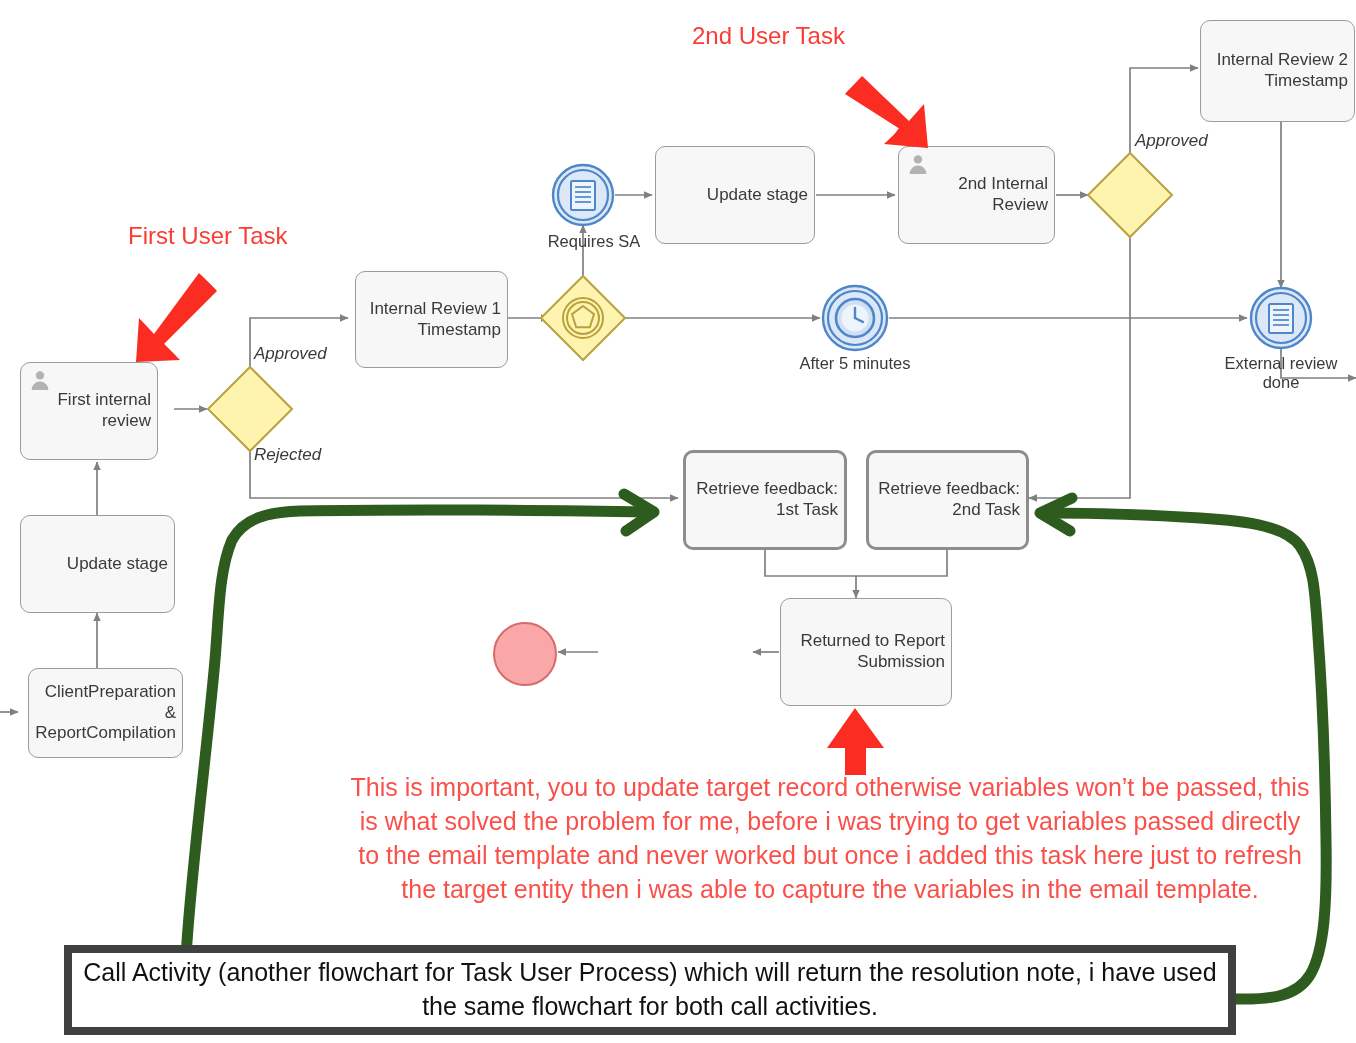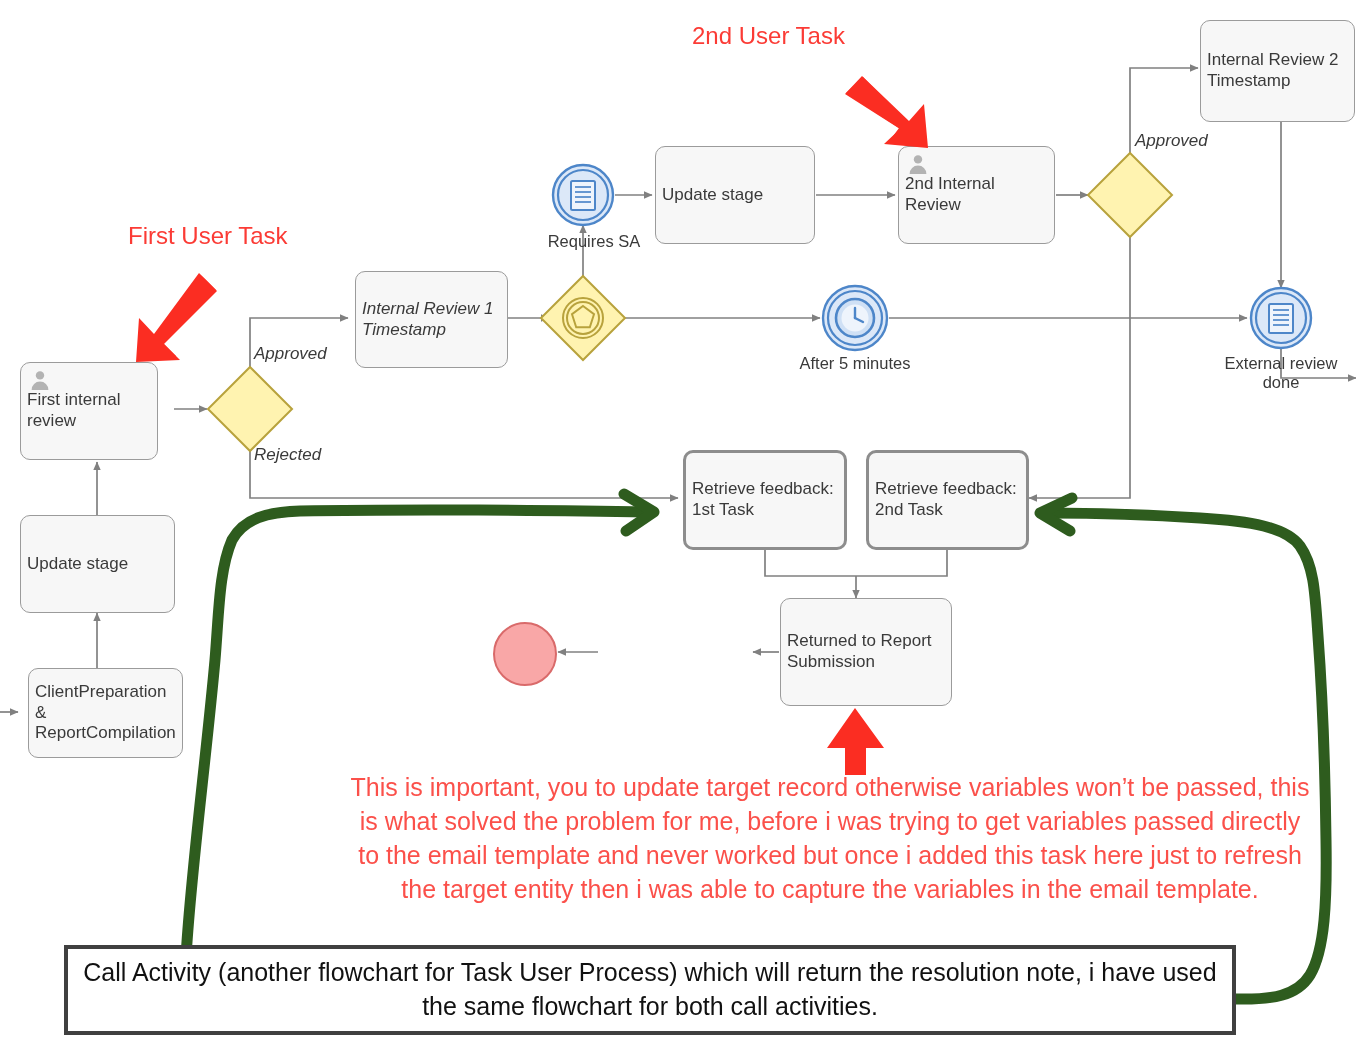--- a/index.html
+++ b/index.html
@@ -27,21 +27,21 @@
   }
   .node {
     position: absolute;
     box-sizing: border-box;
     border: 1.6px solid #9b9b9b;
     border-radius: 10px;
     background: #f7f7f7;
     display: flex;
     align-items: center;
     justify-content: center;
-    text-align: left;
+    text-align: right;
     color: #3a3a3a;
     font-size: 17px;
     line-height: 1.22;
     padding: 4px 6px;
   }
   .node.callact {
     border-width: 3px;
     border-color: #8d8d8d;
   }
   .node-label {
@@ -79,21 +79,21 @@
   .annot-para {
     position: absolute;
     color: #fb504a;
     font-size: 25px;
     line-height: 1.36;
     text-align: center;
   }
   .greenbox {
     position: absolute;
     box-sizing: border-box;
-    border: 4px solid #404040;
+    border: 8px solid #404040;
     background: #ffffff;
     color: #111111;
     font-size: 25px;
     line-height: 1.35;
     text-align: center;
     display: flex;
     align-items: center;
     justify-content: center;
     padding: 4px 10px;
   }
@@ -233,21 +233,21 @@
   </div>
 
   <div class="node" style="left:20px;  top:362px; width:138px; height:98px;">
     <svg class="taskicon" viewBox="0 0 22 22">
       <circle cx="11" cy="6.4" r="4.2" fill="#8a8a8a"></circle>
       <path d="M2.6,21 a8.4,8.4 0 0 1 16.8,0 z" fill="#8a8a8a"></path>
     </svg>
     <span class="node-label">First internal review</span>
   </div>
 
-  <div class="node" style="left:355px; top:271px; width:153px; height:97px;font-style:italic;">
+  <div class="node" style="left:355px; top:271px; width:153px; height:97px;">
     <span class="node-label">Internal Review 1 Timestamp</span>
   </div>
 
   <div class="node" style="left:655px; top:146px; width:160px; height:98px;">
     <span class="node-label">Update stage</span>
   </div>
 
   <div class="node" style="left:898px; top:146px; width:157px; height:98px;">
     <svg class="taskicon" viewBox="0 0 22 22">
       <circle cx="11" cy="6.4" r="4.2" fill="#8a8a8a"></circle>

